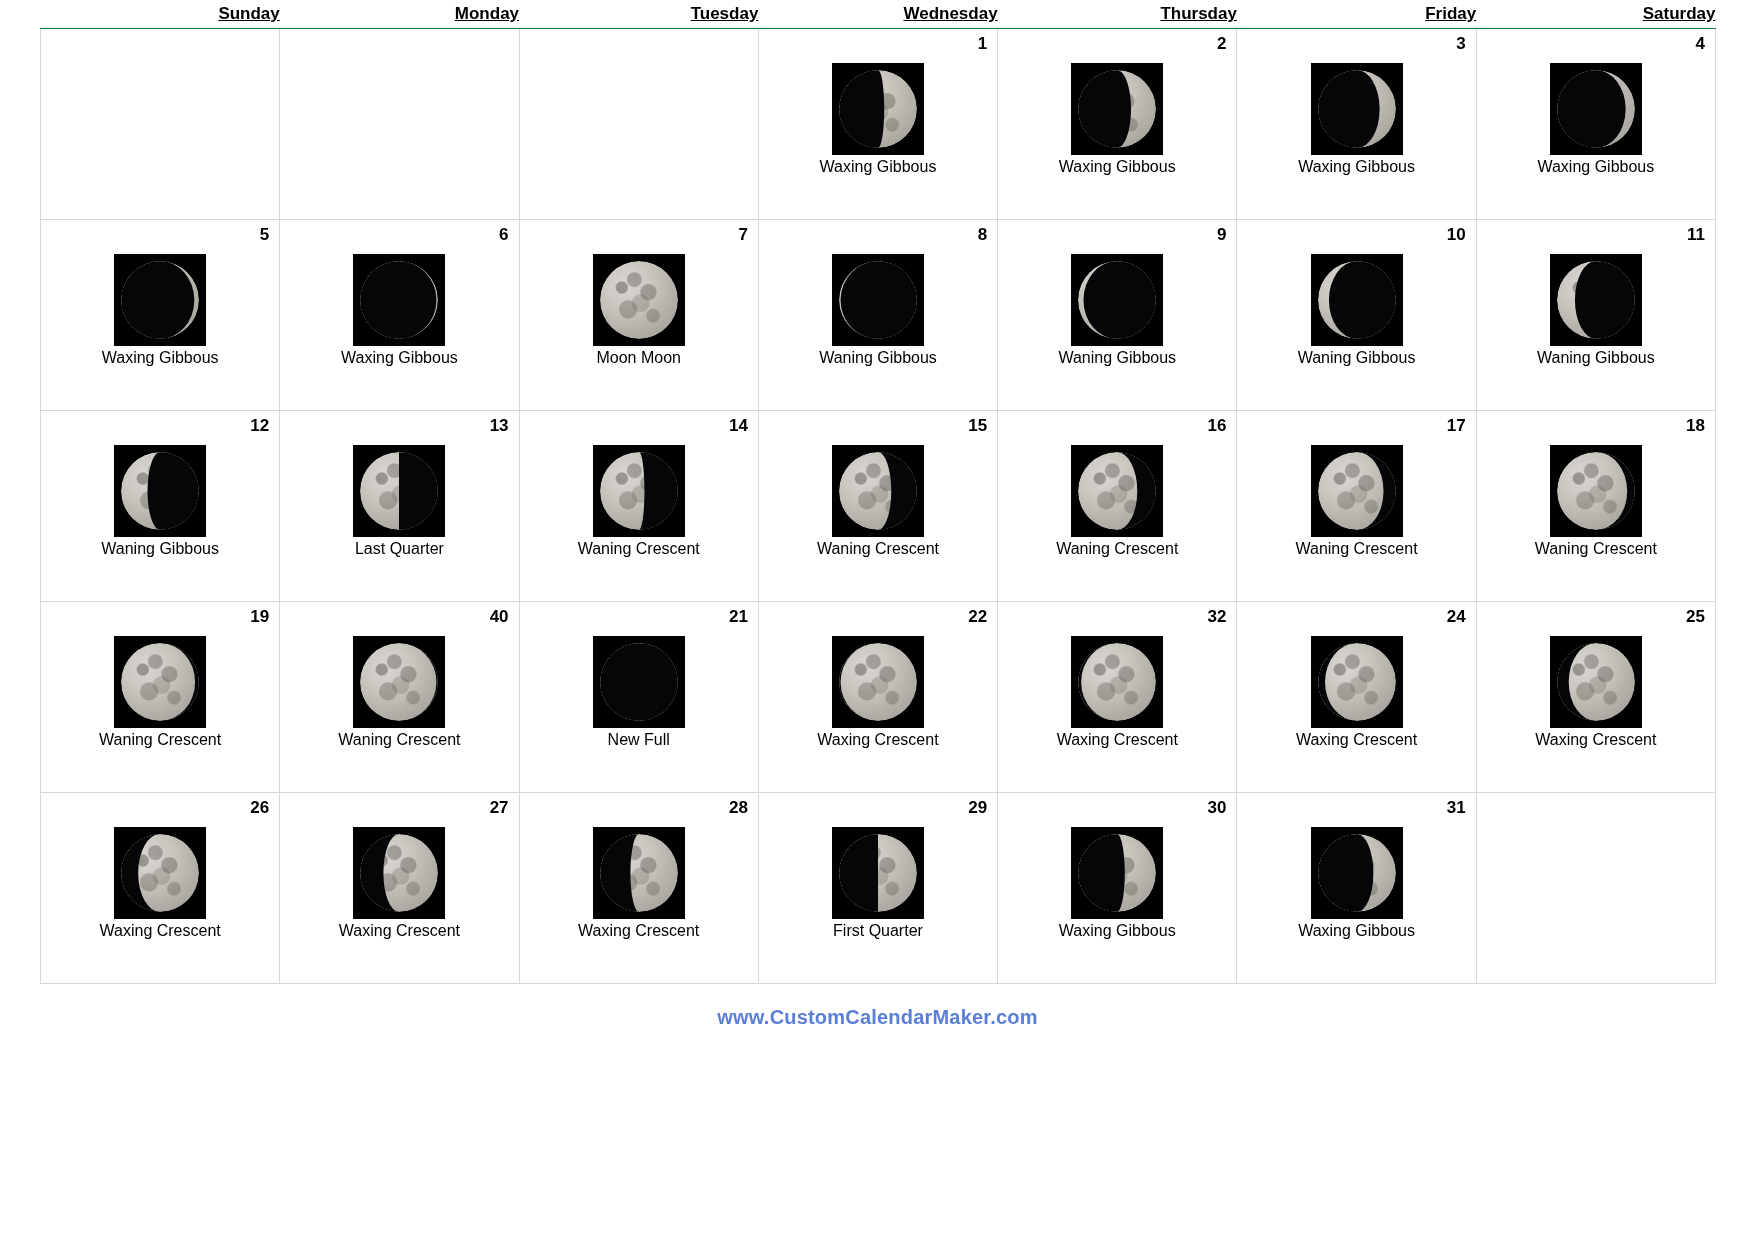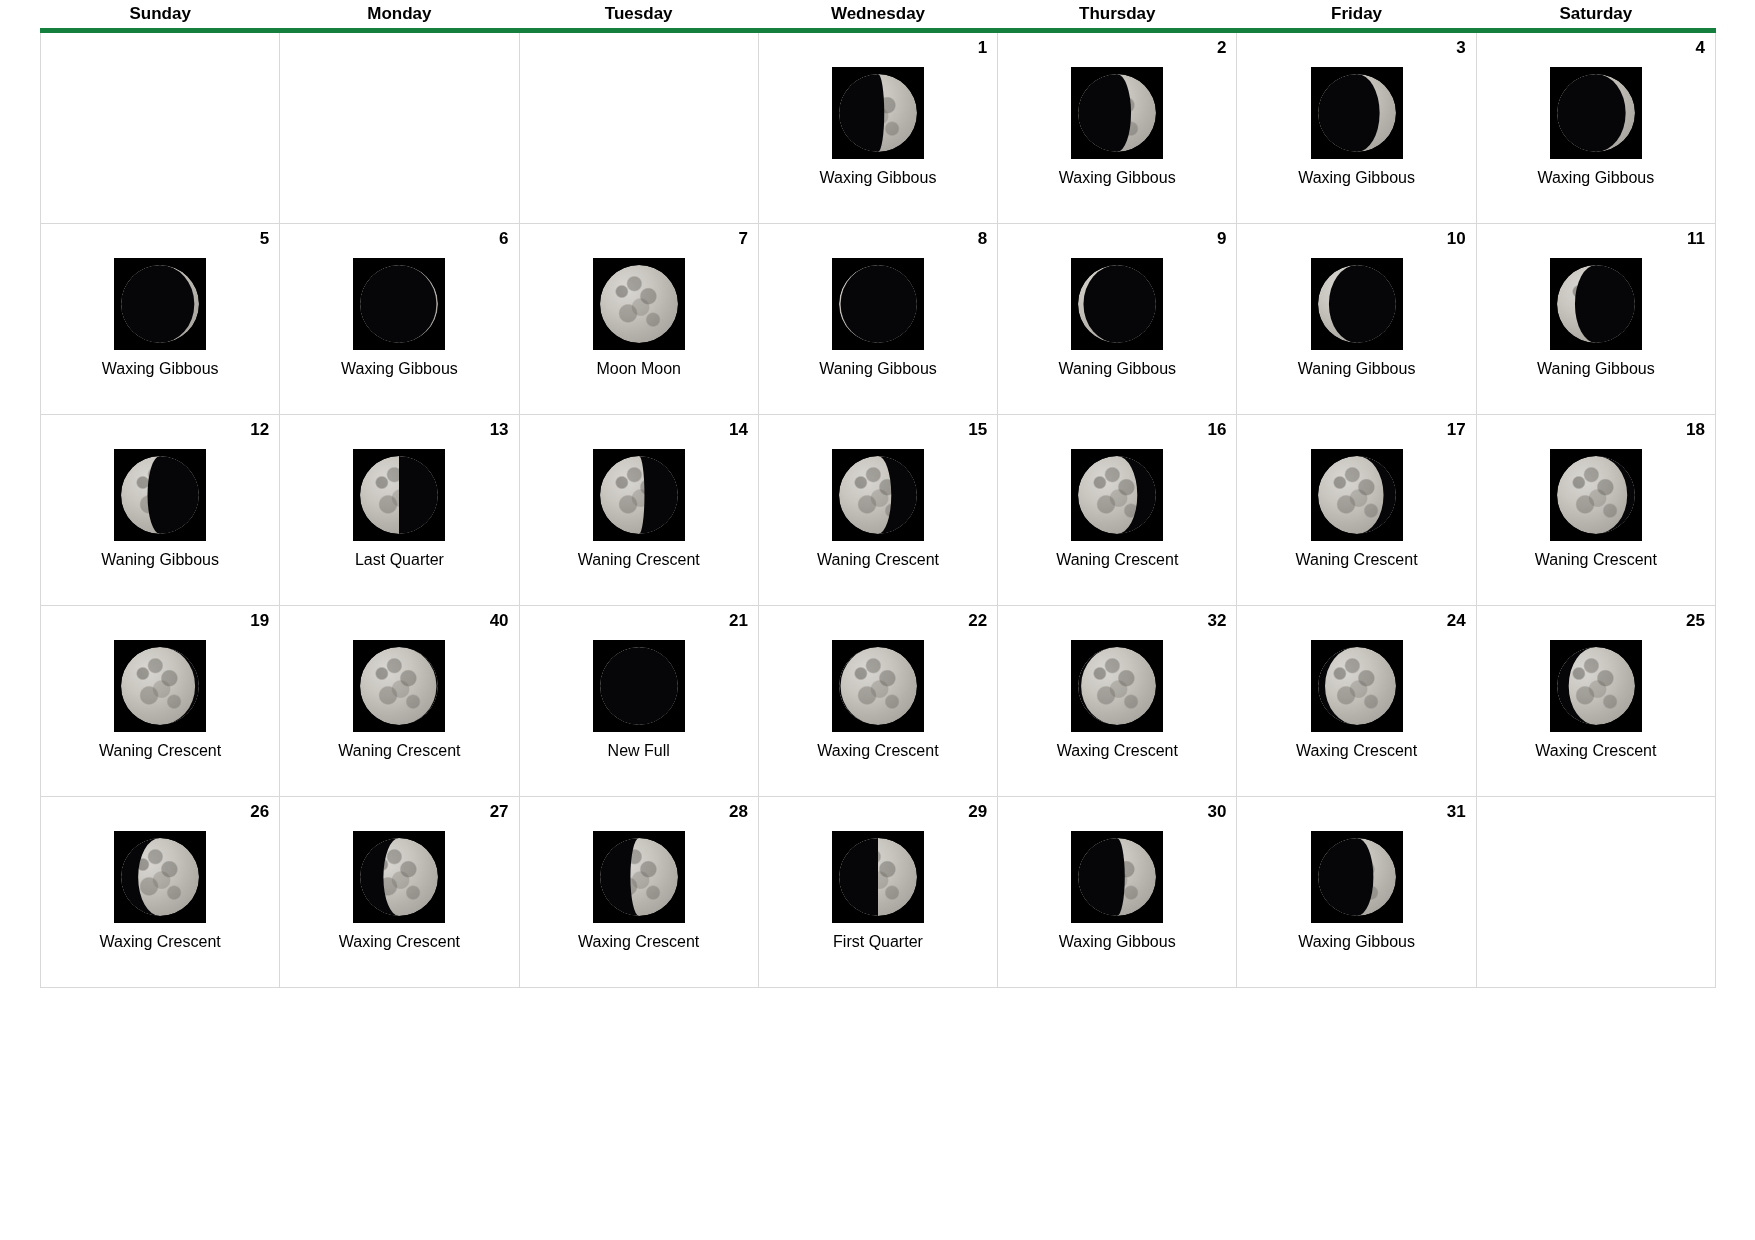--- a/index.html
+++ b/index.html
@@ -36,27 +36,28 @@
   }
   table.calendar th,
   table.calendar td {
     border: 1px solid #d8d8d8;
     vertical-align: top;
     padding: 0;
   }
   table.calendar th {
     font-size: 17px;
     font-weight: bold;
-    text-align: center;
+    text-align: right;
     height: 28px;
     line-height: 28px;
     border-top: none;
     border-left: none;
     border-right: none;
-    border-bottom: 5px solid #15803d;
+    border-bottom: 1px solid #15803d;
+    text-decoration: underline;
   }
   table.calendar th:first-child { border-left: none; }
   .hdr-row th { border-top: none; }
   table.calendar td {
     height: 190px;
     position: relative;
   }
   .daynum {
     position: absolute;
     top: 6px;
@@ -116,21 +117,21 @@
   }
   
   .disc .shadow {
     position: absolute;
     top: 0; left: 0;
     width: 78px; height: 78px;
     border-radius: 50%;
   }
   .phase-label {
     font-size: 16px;
-    margin-top: 9px;
+    margin-top: 2px;
     text-align: center;
     line-height: 1.2;
   }
   .footer {
     text-align: center;
     margin-top: 22px;
     font-size: 20px;
     font-weight: bold;
     color: #5a7fd6;
     letter-spacing: 0.2px;
@@ -629,14 +630,17 @@
                 </div>
               </div>
               <div class="phase-label">Waxing Gibbous</div>
             </div>
           </td>
           <td class="empty"></td>
         </tr>
       </tbody>
   </table>
 
+  <div class="footer">
+    <a href="#">www.CustomCalendarMaker.com</a>
+  </div>
 
 </div>
 
 </body></html>

